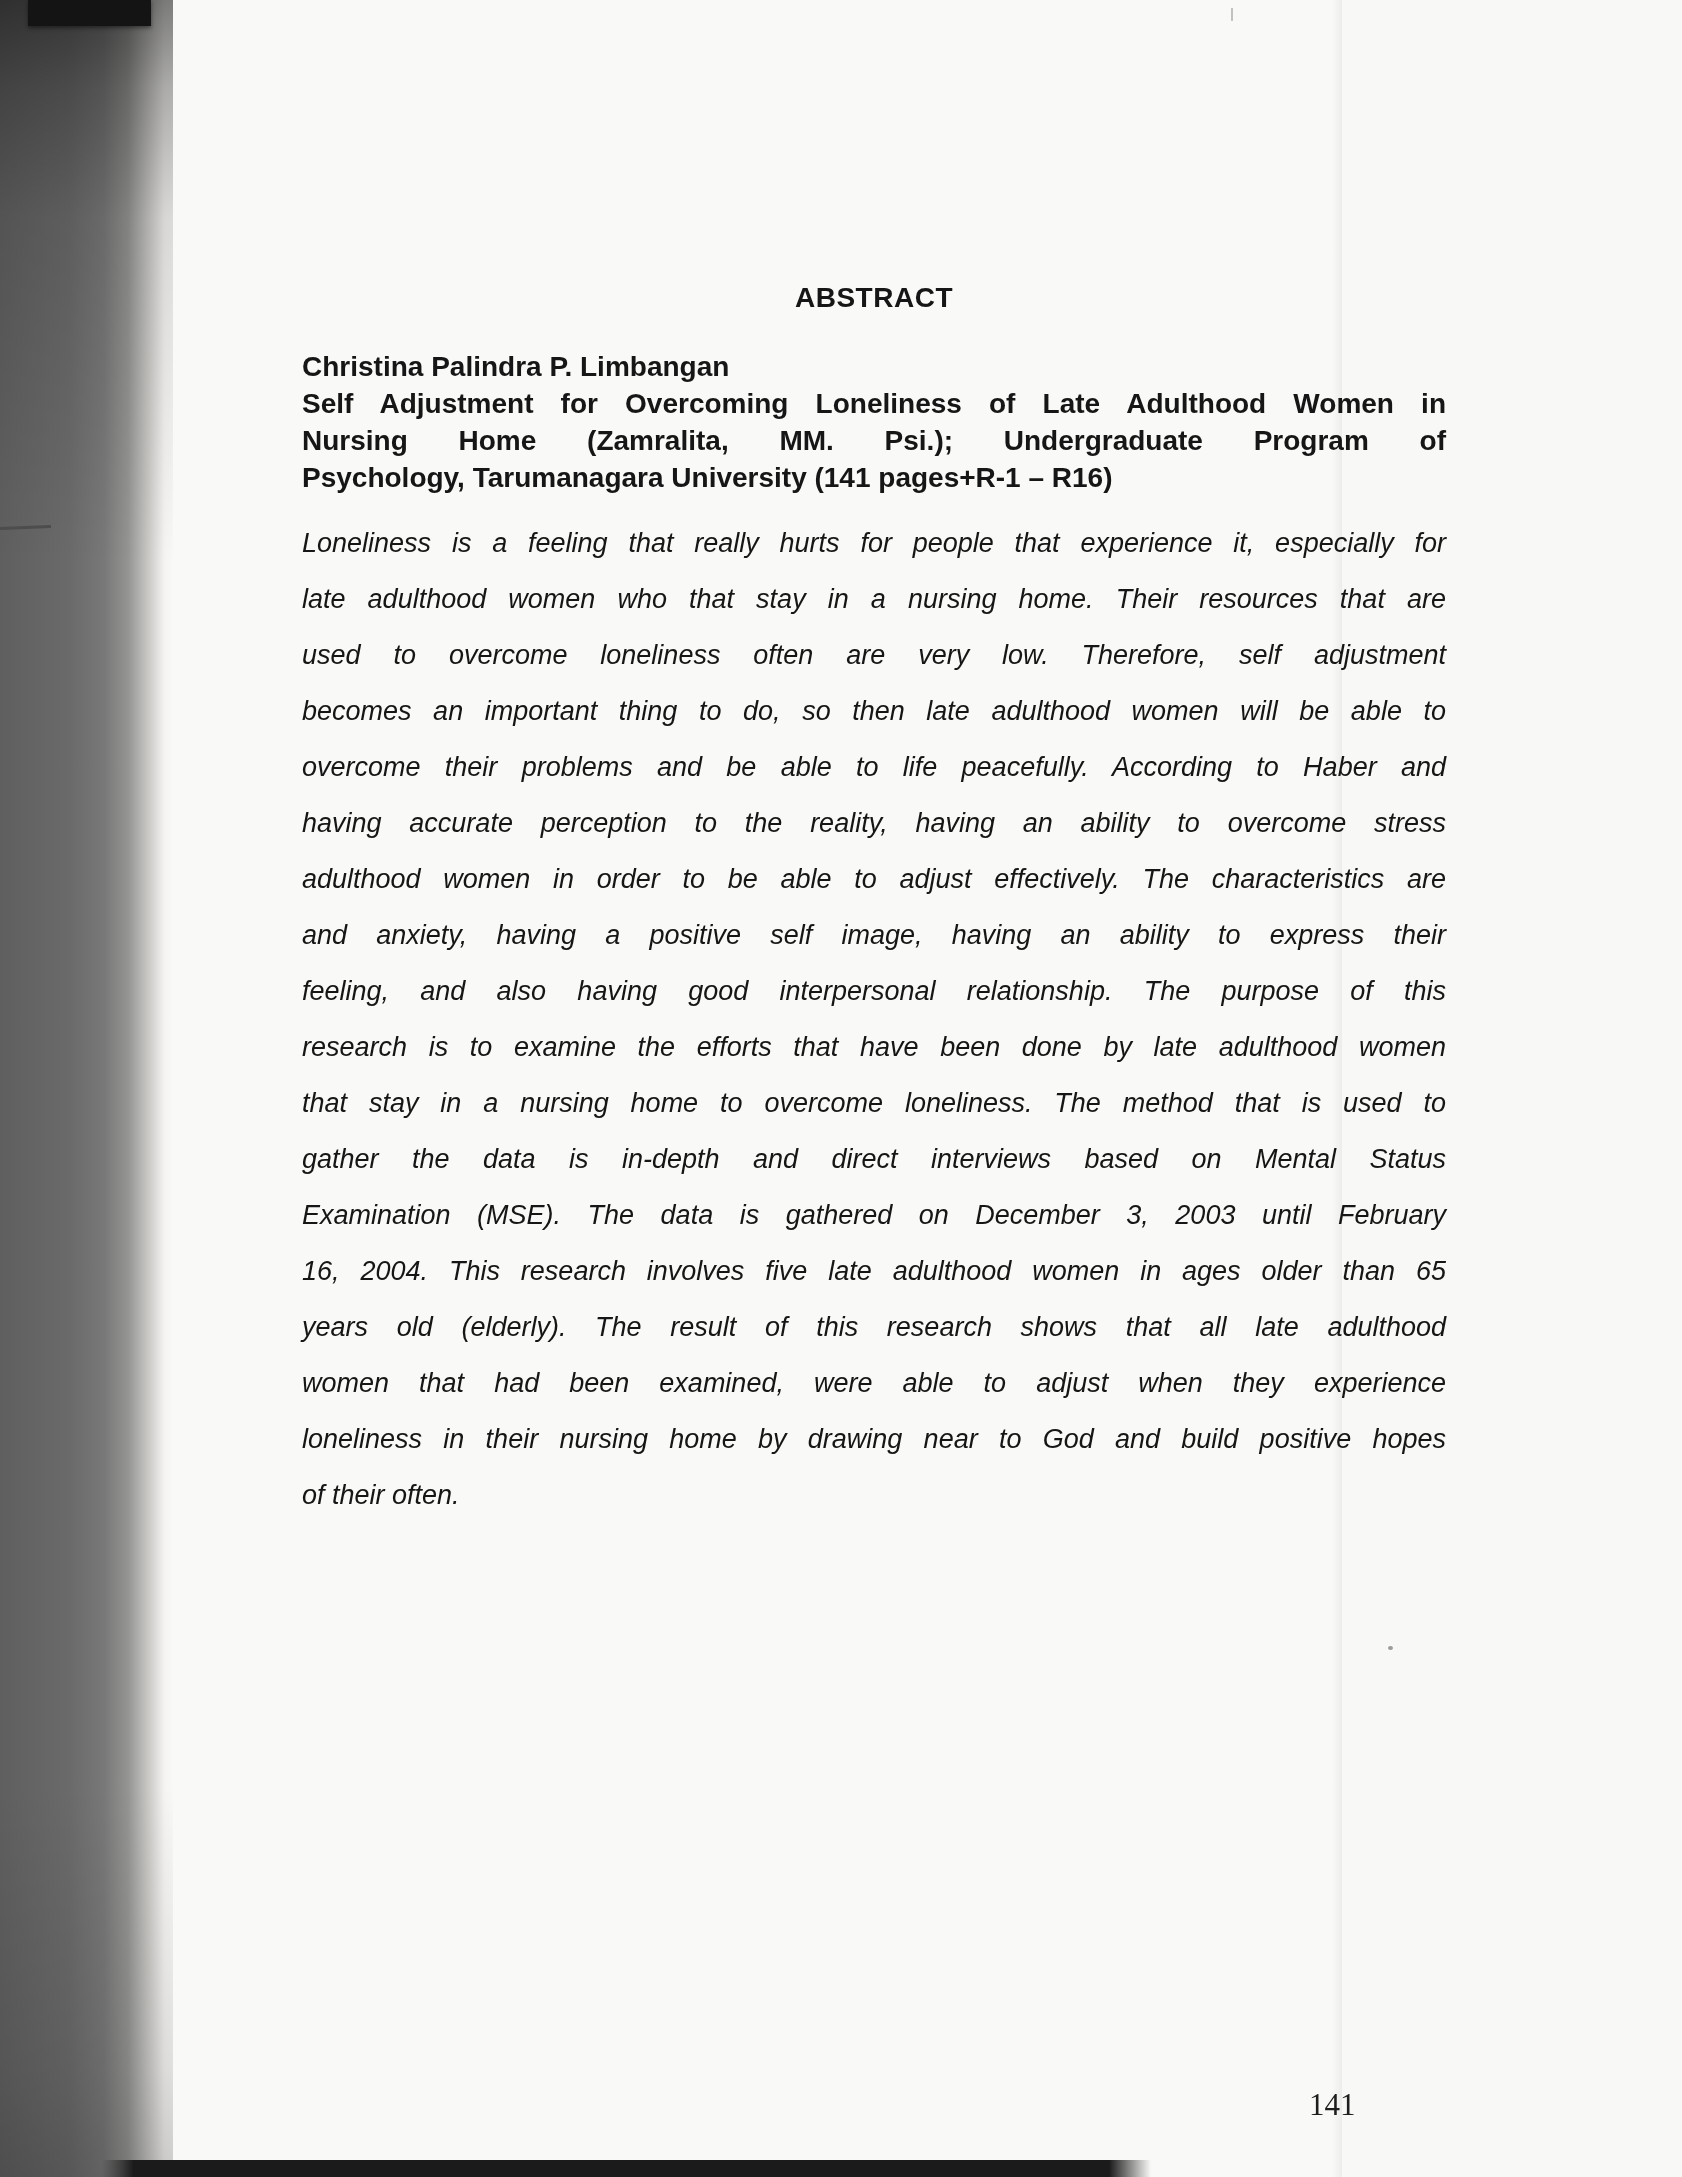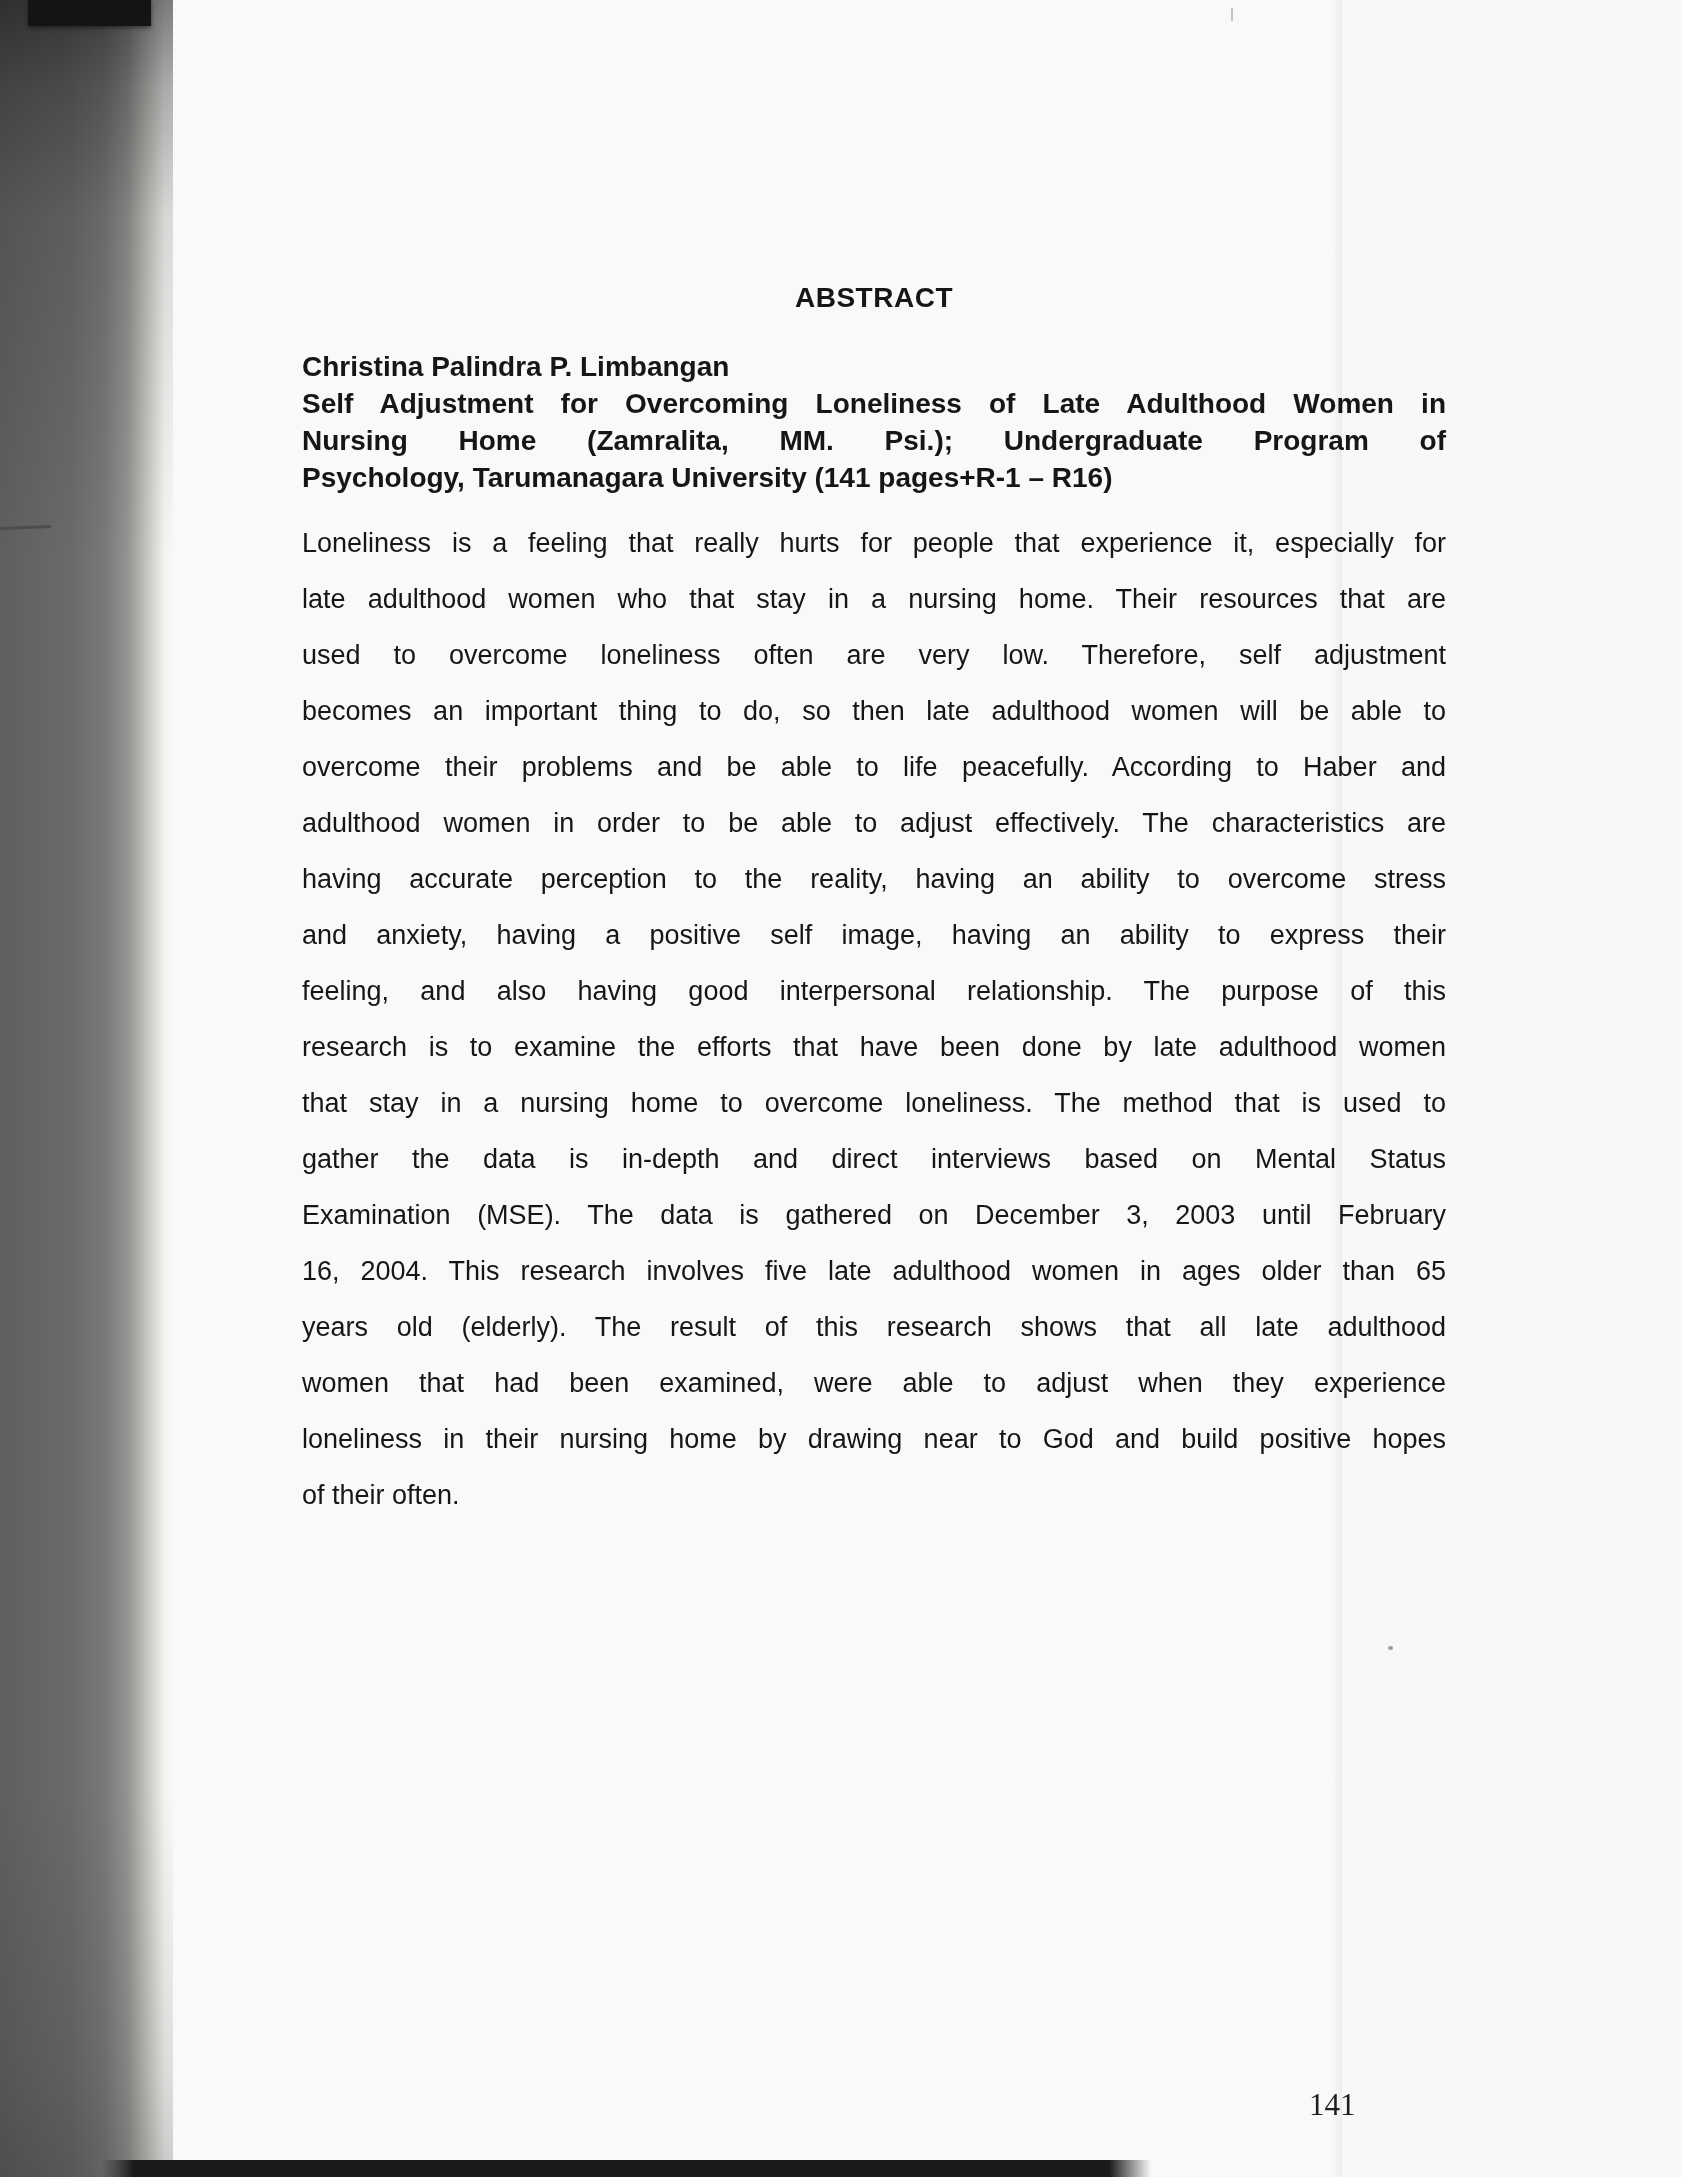--- a/index.html
+++ b/index.html
@@ -113,20 +113,21 @@
     top: 515px;
     width: 100%;
     font-size: 27px;
   }
   .abstract-body .bline {
     height: 56px;
     line-height: 56px;
     white-space: nowrap;
     text-align: justify;
     text-align-last: justify;
+    font-style: italic;
   }
   .abstract-body .bline.last {
     text-align-last: left;
   }
   .page-number {
     position: absolute;
     left: 1309px;
     top: 2047px;
     font-family: "Liberation Serif", serif;
     font-size: 31px;
@@ -157,22 +158,22 @@
       <div class="jline">Nursing Home (Zamralita, MM. Psi.); Undergraduate Program of</div>
       <div class="plain">Psychology, Tarumanagara University (141 pages+R-1 – R16)</div>
     </div>
 
     <div class="abstract-body">
       <div class="bline">Loneliness is a feeling that really hurts for people that experience it, especially for</div>
       <div class="bline">late adulthood women who that stay in a nursing home. Their resources that are</div>
       <div class="bline">used to overcome loneliness often are very low. Therefore, self adjustment</div>
       <div class="bline">becomes an important thing to do, so then late adulthood women will be able to</div>
       <div class="bline">overcome their problems and be able to life peacefully. According to Haber and</div>
+      <div class="bline">having accurate perception to the reality, having an ability to overcome stress</div>
       <div class="bline">adulthood women in order to be able to adjust effectively. The characteristics are</div>
-      <div class="bline">having accurate perception to the reality, having an ability to overcome stress</div>
       <div class="bline">and anxiety, having a positive self image, having an ability to express their</div>
       <div class="bline">feeling, and also having good interpersonal relationship. The purpose of this</div>
       <div class="bline">research is to examine the efforts that have been done by late adulthood women</div>
       <div class="bline">that stay in a nursing home to overcome loneliness. The method that is used to</div>
       <div class="bline">gather the data is in-depth and direct interviews based on Mental Status</div>
       <div class="bline">Examination (MSE). The data is gathered on December 3, 2003 until February</div>
       <div class="bline">16, 2004. This research involves five late adulthood women in ages older than 65</div>
       <div class="bline">years old (elderly). The result of this research shows that all late adulthood</div>
       <div class="bline">women that had been examined, were able to adjust when they experience</div>
       <div class="bline">loneliness in their nursing home by drawing near to God and build positive hopes</div>

